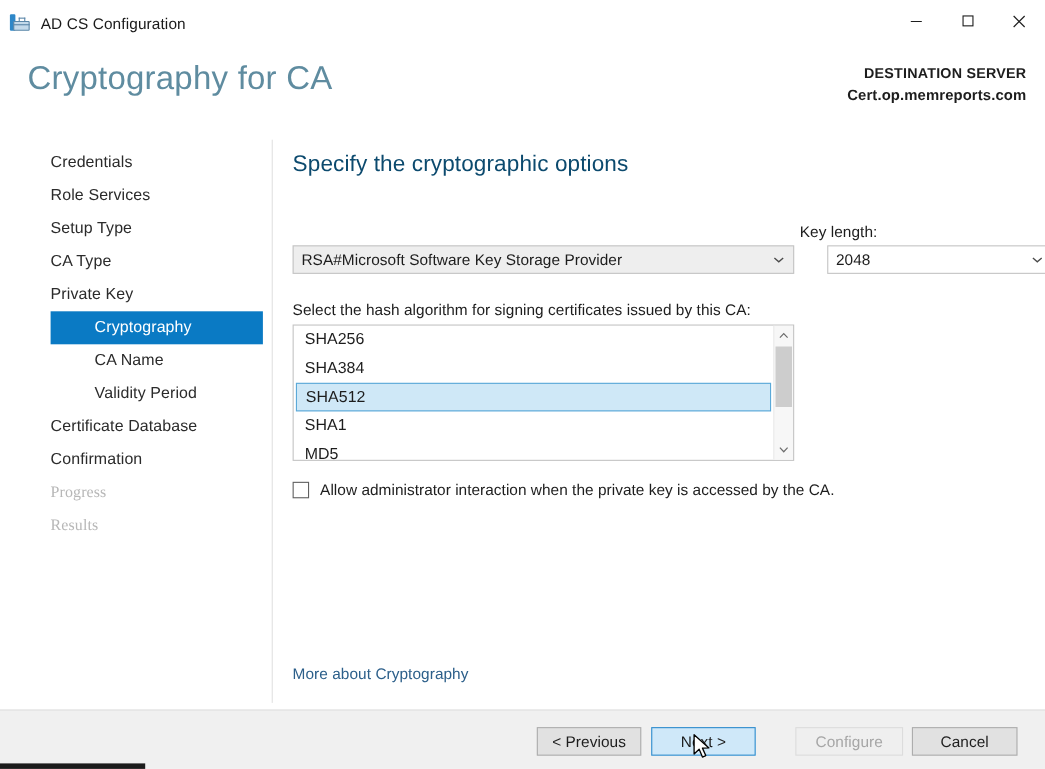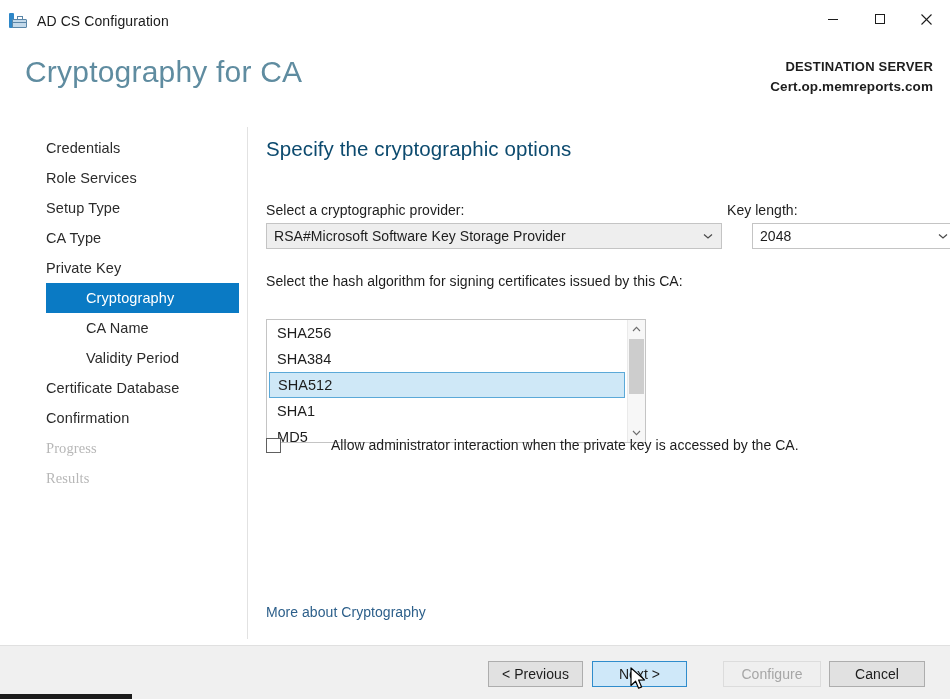--- a/index.html
+++ b/index.html
@@ -294,21 +294,20 @@
     left: 1px;
     width: 15px;
     background: #cdcdcd;
   }
 
   
   .checkrow {
     position: absolute;
     display: flex;
     align-items: center;
-    gap: 40px;
   }
   .checkbox {
     width: 15px;
     height: 15px;
     border: 1px solid #606060;
     background: #ffffff;
     box-sizing: border-box;
     flex: 0 0 auto;
     margin-right: 10px;
   }
@@ -466,38 +465,37 @@
           <span class="nav-label">Results</span>
         </div>
     </div>
 
     <div class="divider"></div>
 
     <div class="content">
 
       <div class="content-title">Specify the cryptographic options</div>
 
-      <div class="field-label" style="left:18px; top:77px;">Select a cryptographic provider:</div>
       <div class="combo gray" style="left:18px; top:98px; width:456px;">
         <span class="combo-value">RSA#Microsoft Software Key Storage Provider</span>
         <svg class="chev" width="10" height="7" viewBox="0 0 10 7">
             <path d="M1 1.5 L5 5 L9 1.5" fill="none" stroke="#4a4a4a" stroke-width="1.2"></path>
           </svg>
       </div>
 
       <div class="field-label" style="left:479px; top:77px;">Key length:</div>
       <div class="combo white" style="left:504px; top:98px; width:205px;">
         <span class="combo-value">2048</span>
         <svg class="chev" width="10" height="7" viewBox="0 0 10 7">
             <path d="M1 1.5 L5 5 L9 1.5" fill="none" stroke="#4a4a4a" stroke-width="1.2"></path>
           </svg>
       </div>
 
       <div class="field-label" style="left:18px; top:148px;">Select the hash algorithm for signing certificates issued by this CA:</div>
-      <div class="listbox" style="left:18px; top:170px; width:380px; height:124px;margin-top:24px;">
+      <div class="listbox" style="left:18px; top:170px; width:456px; height:124px;">
         <div class="list-items">
           <div class="list-item">
               <span>SHA256</span>
             </div>
           <div class="list-item">
               <span>SHA384</span>
             </div>
           <div class="list-item selected">
               <span>SHA512</span>
             </div>

